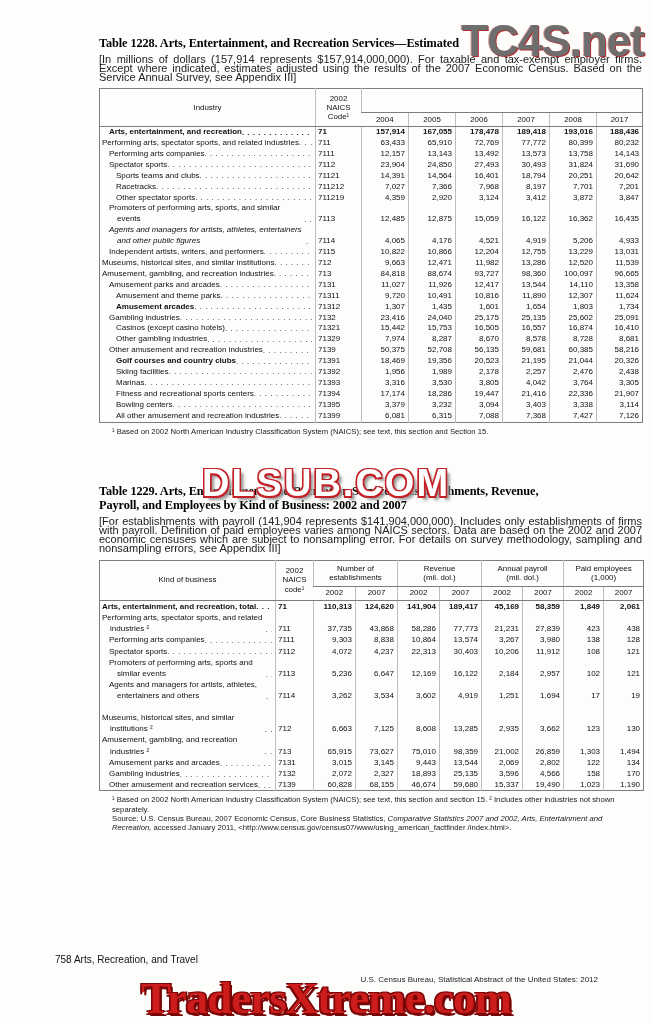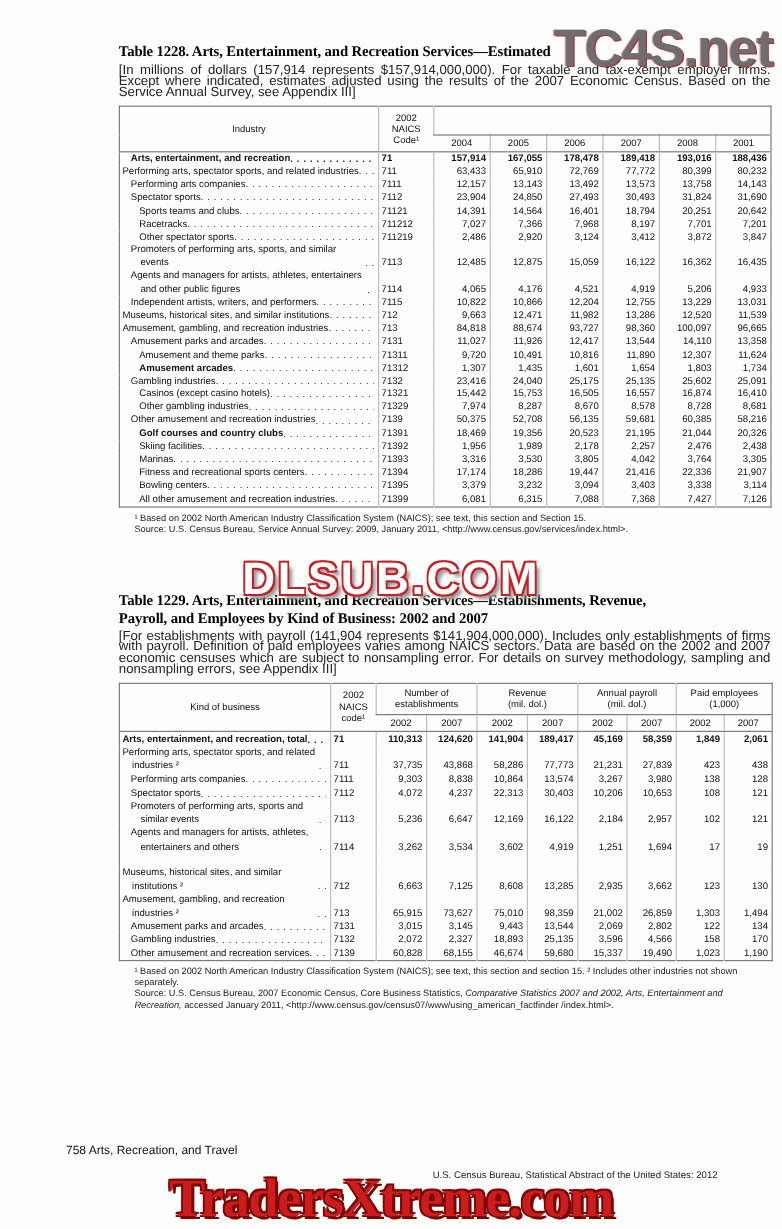--- a/index.html
+++ b/index.html
@@ -105,21 +105,21 @@
 NAICS
 Code¹</th>
         <th class="span-empty" colspan="6"></th>
       </tr>
       <tr>
         <th class="yr">2004</th>
         <th class="yr">2005</th>
         <th class="yr">2006</th>
         <th class="yr">2007</th>
         <th class="yr">2008</th>
-        <th class="yr">2001</th>
+        <th class="yr">2017</th>
       </tr>
     </thead>
     <tbody>
         <tr class="bold">
     <td class="c-lbl">
       <div class="lbl">
               <span class="txt" style="padding-left: 15px;">Arts, entertainment, and recreation</span>
               <span class="dots"></span>
             </div>
     </td>
@@ -207,21 +207,21 @@
     <td class="c-num">7,201</td>
   </tr>
         <tr>
     <td class="c-lbl">
       <div class="lbl">
               <span class="txt" style="padding-left: 22px;">Other spectator sports</span>
               <span class="dots"></span>
             </div>
     </td>
     <td class="c-naics">711219</td>
-    <td class="c-num">2,486</td>
+    <td class="c-num">4,359</td>
     <td class="c-num">2,920</td>
     <td class="c-num">3,124</td>
     <td class="c-num">3,412</td>
     <td class="c-num">3,872</td>
     <td class="c-num">3,847</td>
   </tr>
         <tr>
     <td class="c-lbl">
       <div class="lbl">
               <span class="txt" style="padding-left: 15px;">Promoters of performing arts, sports, and similar events</span>
@@ -232,21 +232,21 @@
     <td class="c-num">12,485</td>
     <td class="c-num">12,875</td>
     <td class="c-num">15,059</td>
     <td class="c-num">16,122</td>
     <td class="c-num">16,362</td>
     <td class="c-num">16,435</td>
   </tr>
         <tr>
     <td class="c-lbl">
       <div class="lbl">
-              <span class="txt" style="padding-left: 15px;">Agents and managers for artists, athletes, entertainers and other public figures</span>
+              <span class="txt" style="padding-left: 15px; font-style: italic;">Agents and managers for artists, athletes, entertainers and other public figures</span>
               <span class="dots"></span>
             </div>
     </td>
     <td class="c-naics">7114</td>
     <td class="c-num">4,065</td>
     <td class="c-num">4,176</td>
     <td class="c-num">4,521</td>
     <td class="c-num">4,919</td>
     <td class="c-num">5,206</td>
     <td class="c-num">4,933</td>
@@ -488,21 +488,20 @@
     <td class="c-num">6,315</td>
     <td class="c-num">7,088</td>
     <td class="c-num">7,368</td>
     <td class="c-num">7,427</td>
     <td class="c-num">7,126</td>
   </tr>
       </tbody>
   </table>
 
   <div class="footnote">¹ Based on 2002 North American Industry Classification System (NAICS); see text, this section and Section 15.</div>
-  <div class="source">Source: U.S. Census Bureau, Service Annual Survey: 2009, January 2011, &lt;http://www.census.gov/services/index.html&gt;.</div>
 
   <div class="section-gap"></div>
 
   <div class="t-title">
     <div>Table 1229. Arts, Entertainment, and Recreation Services—Establishments, Revenue,</div>
     <div>Payroll, and Employees by Kind of Business: 2002 and 2007</div>
   </div>
   <div class="t-note">[For establishments with payroll (141,904 represents $141,904,000,000). Includes only establishments of firms with payroll. Definition of paid employees varies among NAICS sectors. Data are based on the 2002 and 2007 economic censuses which are subject to nonsampling error. For details on survey methodology, sampling and nonsampling errors, see Appendix III]</div>
 
   <table class="tbl" id="tbl1229">
@@ -602,21 +601,21 @@
               <span class="txt" style="padding-left: 15px;">Spectator sports</span>
               <span class="dots"></span>
             </div>
     </td>
     <td class="c-naics">7112</td>
     <td class="c-num">4,072</td>
     <td class="c-num">4,237</td>
     <td class="c-num">22,313</td>
     <td class="c-num">30,403</td>
     <td class="c-num">10,206</td>
-    <td class="c-num">10,653</td>
+    <td class="c-num">11,912</td>
     <td class="c-num">108</td>
     <td class="c-num">121</td>
   </tr>
         <tr>
     <td class="c-lbl">
       <div class="lbl">
               <span class="txt" style="padding-left: 15px;">Promoters of performing arts, sports and similar events</span>
               <span class="dots"></span>
             </div>
     </td>

